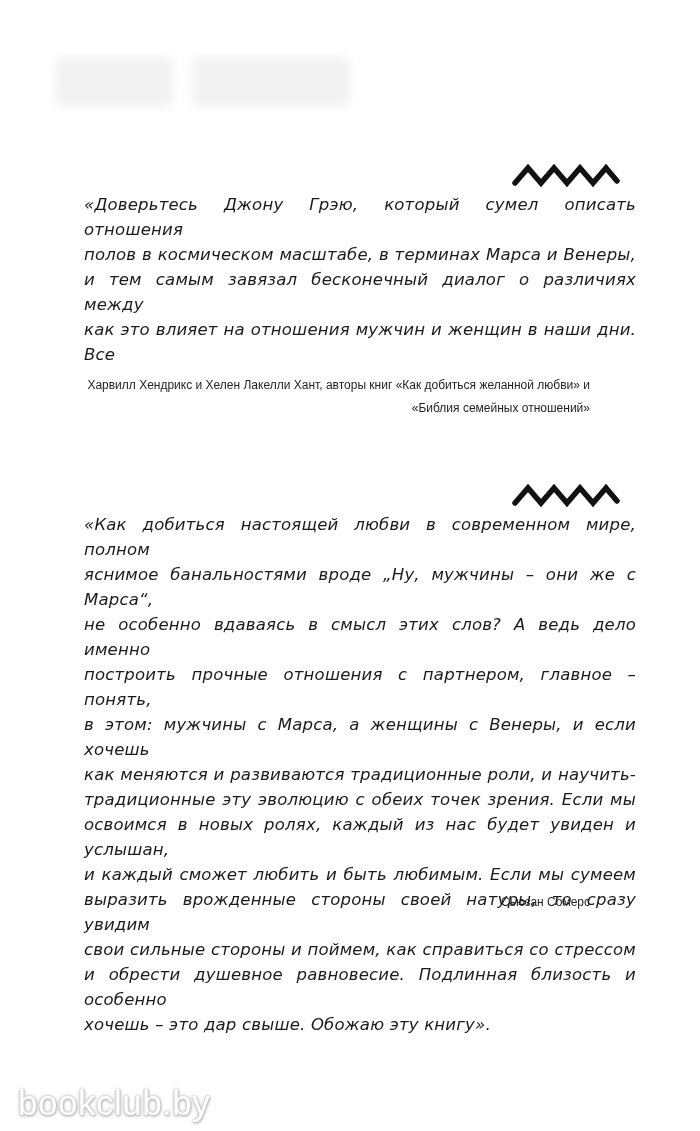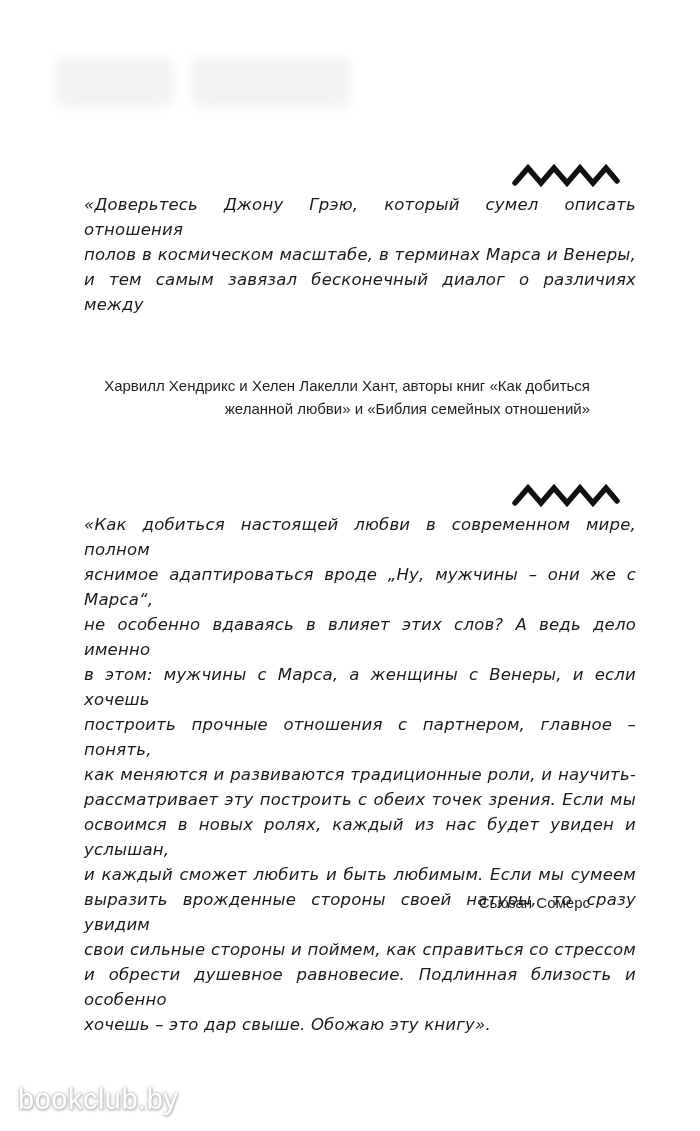--- a/index.html
+++ b/index.html
@@ -42,32 +42,32 @@
   .quote.q2 { top: 512px; font-style: italic; }
   .qline { text-align: justify; text-align-last: justify; }
   .qline.qline-last { text-align-last: left; }
 
   
   .attr {
     position: absolute; left: 68px; width: 552px;
     box-sizing: border-box; padding-right: 30px;
     text-align: right;
     font-family: "Liberation Sans", sans-serif;
-    font-size: 15px;
+    font-size: 12px;
     line-height: 23px;
     color: #1f1f1f;
   }
   .attr.a1 { top: 374px; }
   .attr.a2 { top: 891px; }
 
   
   .watermark {
     position: absolute; left: 18px; top: 1083px;
     font-family: "Liberation Sans", sans-serif;
-    font-size: 29px;
+    font-size: 35px;
     letter-spacing: 0.5px;
     color: #ffffff;
     text-shadow:
       0 0 2px #c2c2c2,
       0 0 4px #cccccc,
       0 1px 3px #b5b5b5,
       1px 1px 2px #c9c9c9;
   }
 </style>
 </head>
@@ -79,36 +79,37 @@
 </div>
 
 <svg class="squiggle s1" viewBox="0 0 108 27">
   <polyline points="3,21 16,6 29,21 42,6 55,21 68,6 81,21 94,6 105,19" fill="none" stroke="#111111" stroke-width="5.5" stroke-linecap="round" stroke-linejoin="miter"></polyline>
 </svg>
 
 <div class="quote q1">
     <div class="qline">«Доверьтесь Джону Грэю, который сумел описать отношения</div>
     <div class="qline">полов в космическом масштабе, в терминах Марса и Венеры,</div>
     <div class="qline">и тем самым завязал бесконечный диалог о различиях между</div>
+    <div class="qline">как это влияет на отношения мужчин и женщин в наши дни. Все</div>
   </div>
 
 <div class="attr a1">Харвилл Хендрикс и Хелен Лакелли Хант, авторы книг «Как добиться желанной любви» и «Библия семейных отношений»</div>
 
 <svg class="squiggle s2" viewBox="0 0 108 27">
   <polyline points="3,21 16,6 29,21 42,6 55,21 68,6 81,21 94,6 105,19" fill="none" stroke="#111111" stroke-width="5.5" stroke-linecap="round" stroke-linejoin="miter"></polyline>
 </svg>
 
 <div class="quote q2">
     <div class="qline">«Как добиться настоящей любви в современном мире, полном</div>
-    <div class="qline">яснимое адаптироваться вроде „Ну, мужчины – они же с Марса“,</div>
-    <div class="qline">не особенно вдаваясь в влияет этих слов? А ведь дело именно</div>
+    <div class="qline">яснимое банальностями вроде „Ну, мужчины – они же с Марса“,</div>
+    <div class="qline">не особенно вдаваясь в смысл этих слов? А ведь дело именно</div>
+    <div class="qline">построить прочные отношения с партнером, главное – понять,</div>
     <div class="qline">в этом: мужчины с Марса, а женщины с Венеры, и если хочешь</div>
-    <div class="qline">построить прочные отношения с партнером, главное – понять,</div>
     <div class="qline">как меняются и развиваются традиционные роли, и научить-</div>
-    <div class="qline">рассматривает эту построить с обеих точек зрения. Если мы</div>
+    <div class="qline">традиционные эту эволюцию с обеих точек зрения. Если мы</div>
     <div class="qline">освоимся в новых ролях, каждый из нас будет увиден и услышан,</div>
     <div class="qline">и каждый сможет любить и быть любимым. Если мы сумеем</div>
     <div class="qline">выразить врожденные стороны своей натуры, то сразу увидим</div>
     <div class="qline">свои сильные стороны и поймем, как справиться со стрессом</div>
     <div class="qline">и обрести душевное равновесие. Подлинная близость и особенно</div>
     <div class="qline qline-last">хочешь – это дар свыше. Обожаю эту книгу».</div>
   </div>
 
 <div class="attr a2">Сьюзан Сомерс</div>
 

